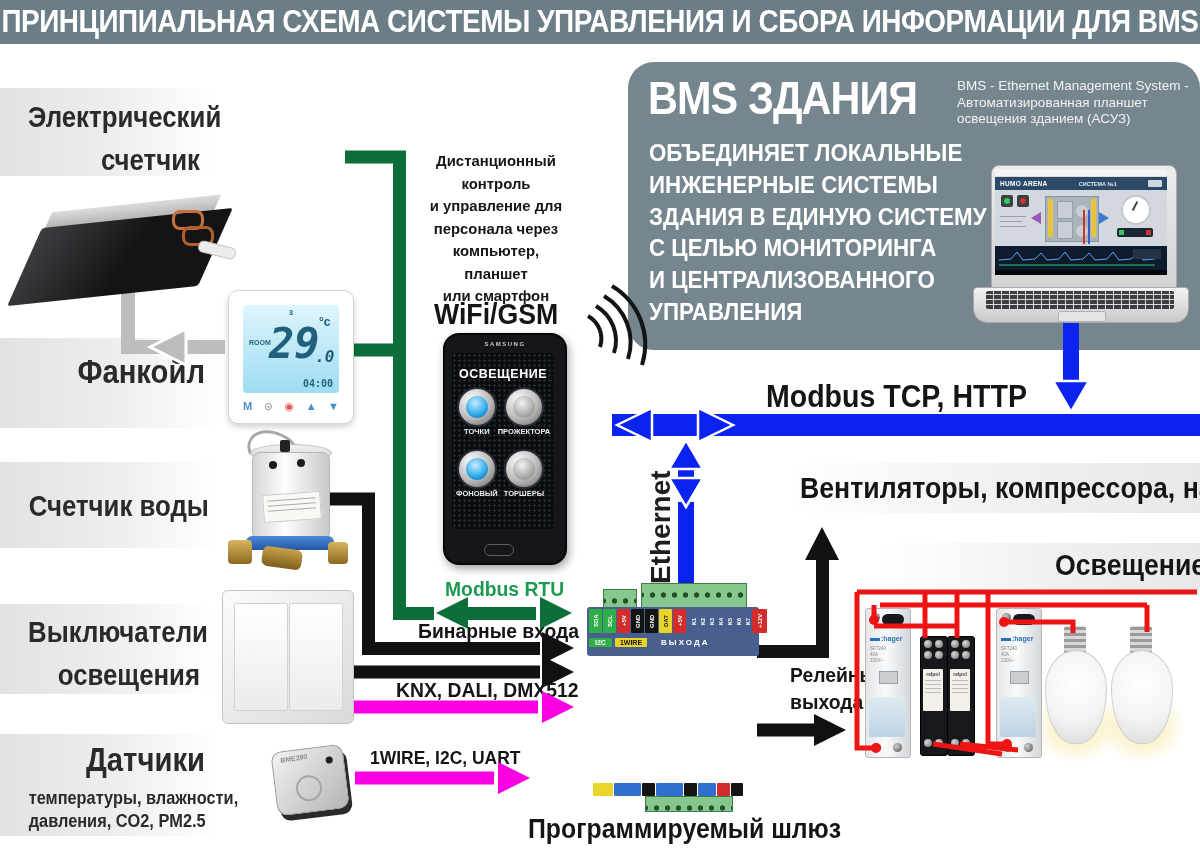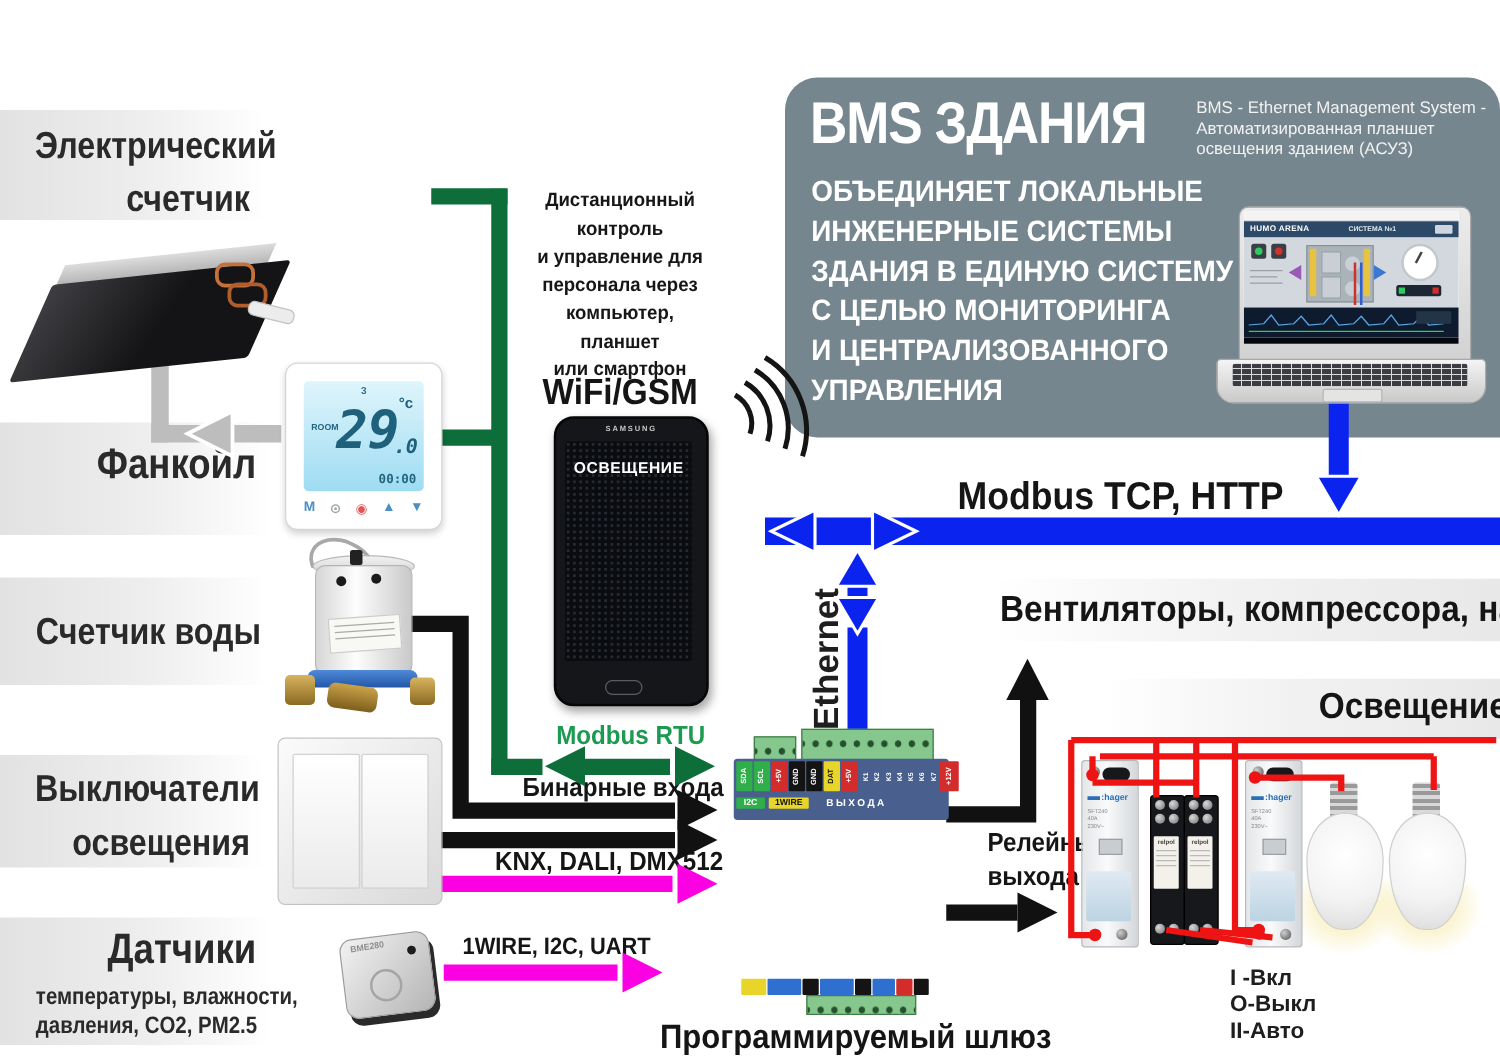--- a/index.html
+++ b/index.html
@@ -99,20 +99,23 @@
   .rocker{position:absolute;top:12px;width:52px;height:106px;background:linear-gradient(#ffffff,#ebebeb);border:1px solid #d2d2d2;border-radius:2px}
   .tkeys{position:absolute;left:14px;top:109px;width:96px;display:flex;justify-content:space-between;font-size:11px}
   .tkeys span:nth-of-type(1){color:#4a90c4}.tkeys span:nth-of-type(2){color:#9aa6ad}
   .tkeys span:nth-of-type(3){color:#e05555}.tkeys span:nth-of-type(4),.tkeys span:nth-of-type(5){color:#4a90c4}
 </style>
 </head>
 <body>
 
 <div id="canvas">
 
+  <div id="titlebar" class="abs">
+    <span>ПРИНЦИПИАЛЬНАЯ СХЕМА СИСТЕМЫ УПРАВЛЕНИЯ И СБОРА ИНФОРМАЦИИ ДЛЯ BMS</span>
+  </div>
 
   <div class="abs band" style="left:0;top:88px;width:212px;height:88px"></div>
   <div class="abs band" style="left:0;top:338px;width:218px;height:90px"></div>
   <div class="abs band" style="left:0;top:462px;width:215px;height:86px"></div>
   <div class="abs band" style="left:0;top:604px;width:212px;height:90px"></div>
   <div class="abs band" style="left:0;top:734px;width:218px;height:102px"></div>
   <div class="abs bandR" style="left:792px;top:463px;width:408px;height:50px"></div>
   <div class="abs bandR" style="left:882px;top:543px;width:318px;height:48px"></div>
 
   <svg class="layer" width="1200" height="849" style="z-index:1">
@@ -202,26 +205,20 @@
   <div class="abs clbl" style="left:370px;top:747px;font-size:19px">1WIRE, I2C, UART</div>
   <div class="abs clbl" style="left:766px;top:379px;font-size:31px">Modbus TCP, HTTP</div>
   <div class="abs" style="left:645px;top:460px;width:32px;height:135px;writing-mode:vertical-rl;transform:rotate(180deg);font-size:28px;text-align:center">Ethernet</div>
   <div class="abs clbl" style="left:800px;top:472px;font-size:29px">Вентиляторы, компрессора, насосы</div>
   <div class="abs clbl" style="left:1055px;top:549px;font-size:29px">Освещение</div>
   <div class="abs clbl" style="left:790px;top:661px;font-size:21px;line-height:27px">
     <div>Релейные</div>
     <div>выхода</div>
   </div>
   <div class="abs clbl" style="left:528px;top:814px;font-size:27px">Программируемый шлюз</div>
-  <div class="abs" style="left:984px;top:772px;font-size:18px;line-height:21px">
-
-  <div>I -Вкл</div>
-      <div>О-Выкл</div>
-      <div>II-Авто</div>
-    </div>
 
   <div id="bms" class="abs">
     <div class="t">BMS ЗДАНИЯ</div>
     <div class="side">
 
     <div>BMS - Ethernet Management System -</div>
         <div>Автоматизированная планшет</div>
         <div>освещения зданием (АСУЗ)</div>
       </div>
     <div class="body">
@@ -244,21 +241,21 @@
     <div class="abs" style="left:176px;top:52px;width:36px;height:10px;background:#ececec;border:1px solid #c2c2c2;border-radius:5px;transform:rotate(14deg)"></div>
   </div>
 
   <div class="abs" style="left:228px;top:290px;width:124px;height:132px;background:#fff;border:1px solid #d5d5d5;border-radius:10px;box-shadow:0 3px 6px rgba(0,0,0,.18);z-index:2">
     <div class="abs" style="left:14px;top:14px;width:96px;height:88px;background:linear-gradient(#dff5fc,#9edcf2);border-radius:4px">
       <div class="abs" style="left:0;top:3px;width:100%;text-align:center;font-size:8px;color:#2f6f85">3</div>
       <div class="abs" style="left:6px;top:34px;font-size:7px;color:#23657f">ROOM</div>
       <div class="abs" style="left:26px;top:14px;font-size:42px;color:#1f617c;font-family:'DejaVu Sans Mono',monospace;font-style:italic">29</div>
       <div class="abs" style="left:72px;top:42px;font-size:16px;color:#1f617c;font-family:'DejaVu Sans Mono',monospace;font-style:italic">.0</div>
       <div class="abs" style="left:76px;top:10px;font-size:12px;color:#1f617c">°c</div>
-      <div class="abs" style="right:6px;bottom:4px;font-size:10px;color:#23657f;font-family:'DejaVu Sans Mono',monospace">00:00</div>
+      <div class="abs" style="right:6px;bottom:4px;font-size:10px;color:#23657f;font-family:'DejaVu Sans Mono',monospace">04:00</div>
     </div>
     <div class="tkeys">
 
     <span>M</span>
         <span>⊙</span>
         <span>◉</span>
         <span>▲</span>
         <span>▼</span>
       </div>
   </div>
@@ -292,20 +289,50 @@
       <span style="position:absolute;left:8px;top:4px;font-size:7px;color:#8d8d8d;transform:rotate(-2deg)">BME280</span>
       <div class="abs" style="right:10px;top:10px;width:7px;height:7px;border-radius:50%;background:#1c1c1c"></div>
       <div class="abs" style="left:20px;top:26px;width:22px;height:22px;border:2px solid #a5a5a5;border-radius:50%"></div>
     </div>
   </div>
 
   <div id="phone" class="abs" style="z-index:2">
     <div class="sbrand">SAMSUNG</div>
     <div class="pscreen">
       <div class="ptitle">ОСВЕЩЕНИЕ</div>
+      <div class="pgrid">
+
+          <div class="pcell">
+            <div class="pbtn">
+              <div class="pcore"></div>
+            </div>
+            <span class="plabel">ТОЧКИ</span>
+          </div>
+
+          <div class="pcell">
+            <div class="pbtn">
+              <div class="pcore"></div>
+            </div>
+            <span class="plabel">ПРОЖЕКТОРА</span>
+          </div>
+
+          <div class="pcell">
+            <div class="pbtn">
+              <div class="pcore"></div>
+            </div>
+            <span class="plabel">ФОНОВЫЙ</span>
+          </div>
+
+          <div class="pcell">
+            <div class="pbtn">
+              <div class="pcore"></div>
+            </div>
+            <span class="plabel">ТОРШЕРЫ</span>
+          </div>
+        </div>
     </div>
     <div class="home"></div>
   </div>
 
   <div class="abs lapscreen" style="z-index:2">
     <div class="lview">
       <div class="lv-chrome"></div>
       <div class="lv-head">
         <span class="a">HUMO ARENA</span>
         <span class="b">СИСТЕМА №1</span>

